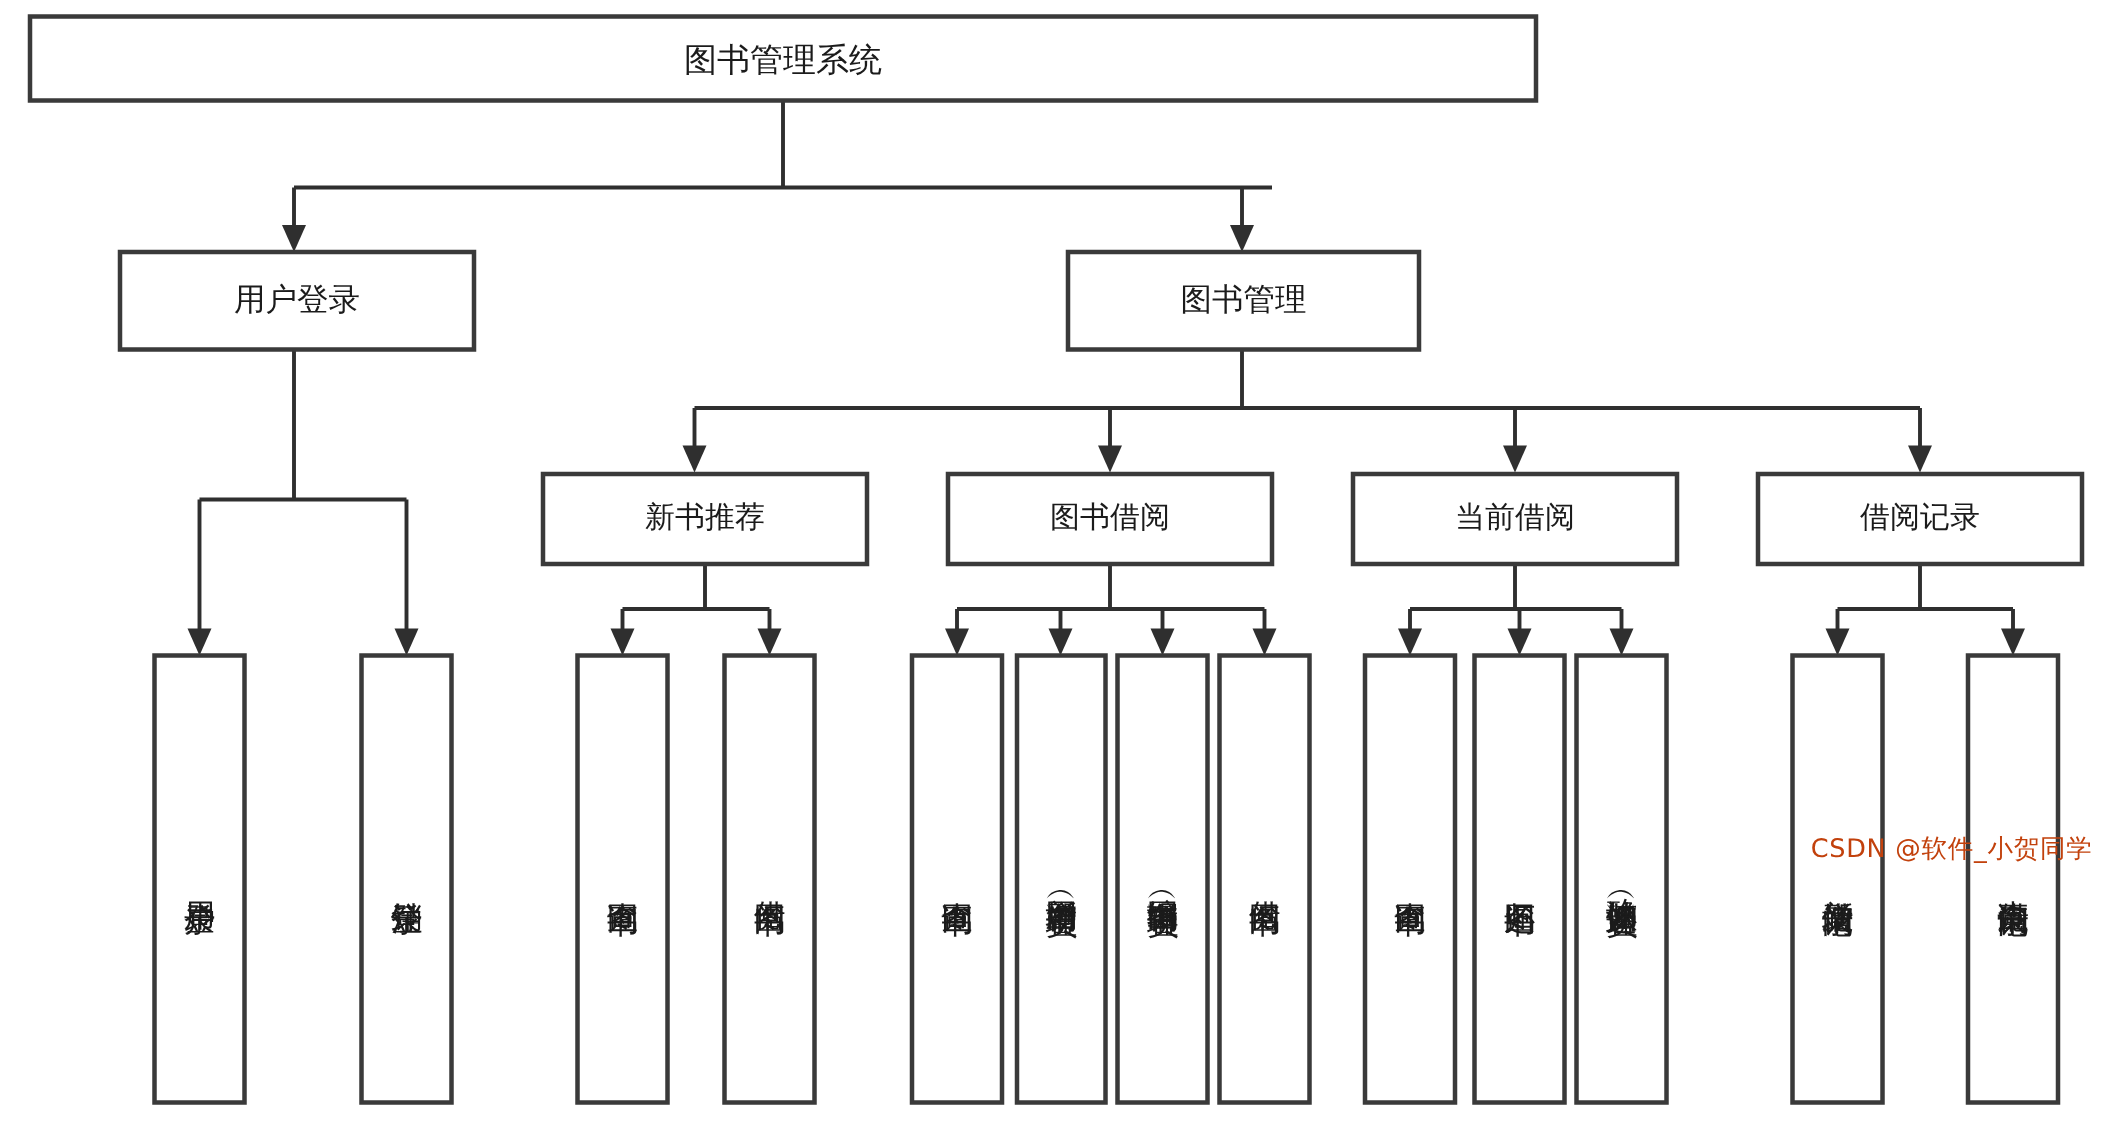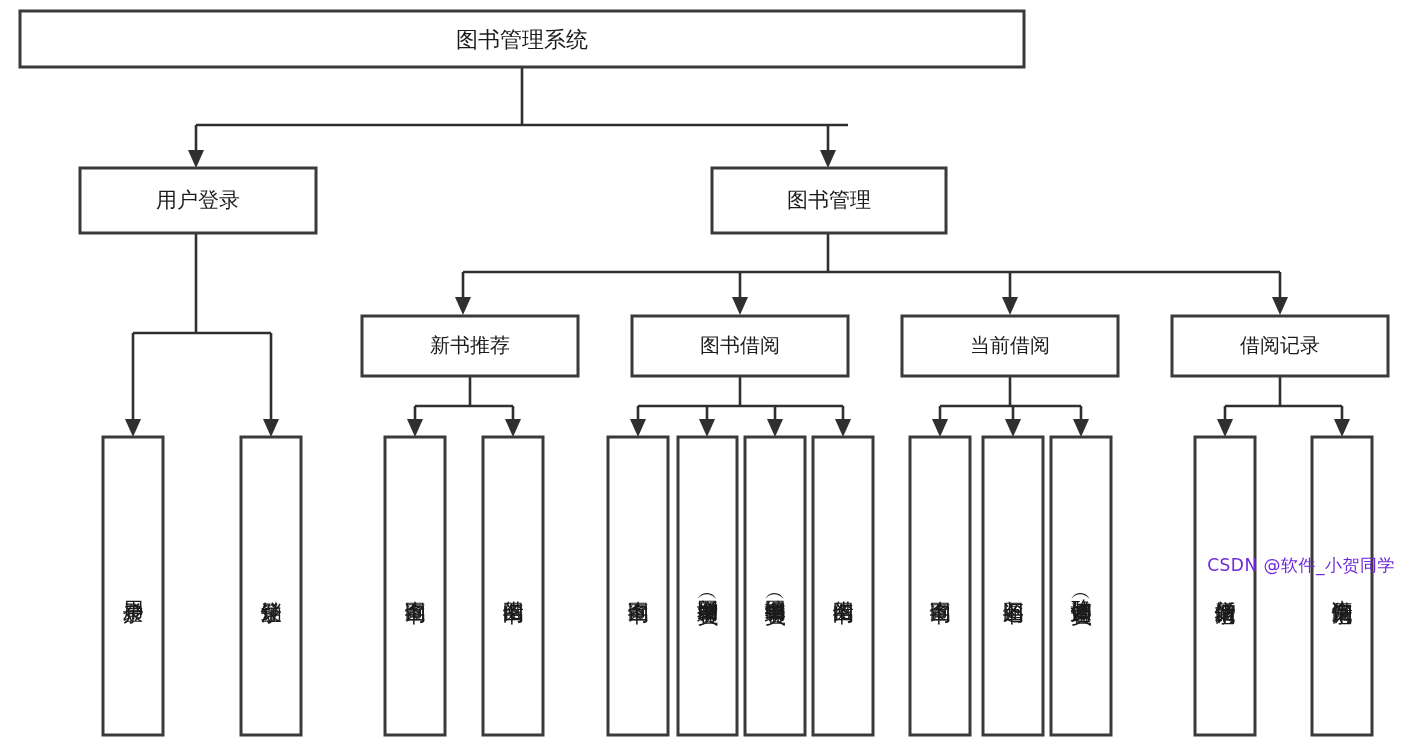--- a/index.html
+++ b/index.html
@@ -31,21 +31,21 @@
     text-orientation:upright;
     font-family:"DejaVu Sans","Liberation Sans",sans-serif;
     font-size:21px;line-height:1.06;color:#1b1b1b;
     letter-spacing:1px;
     white-space:nowrap;
     pointer-events:none;
   }
   .watermark{
     position:absolute;right:10px;bottom:4px;
     font-family:"DejaVu Sans","Liberation Sans",sans-serif;
-    font-size:17px;color:#6d28d9;letter-spacing:0.5px;
+    font-size:17px;color:#c2410c;letter-spacing:0.5px;
     white-space:nowrap;
   }
 </style>
 </head>
 <body>
 
 <div id="diagram-root">
 
   <svg id="tree-svg" viewBox="0 0 1405 747">
 

